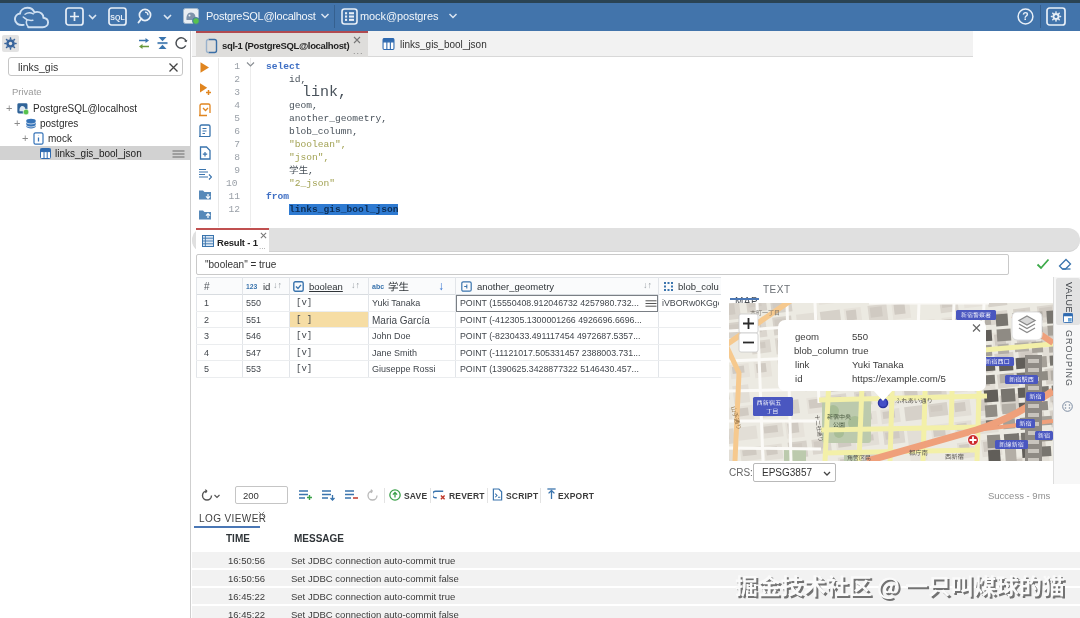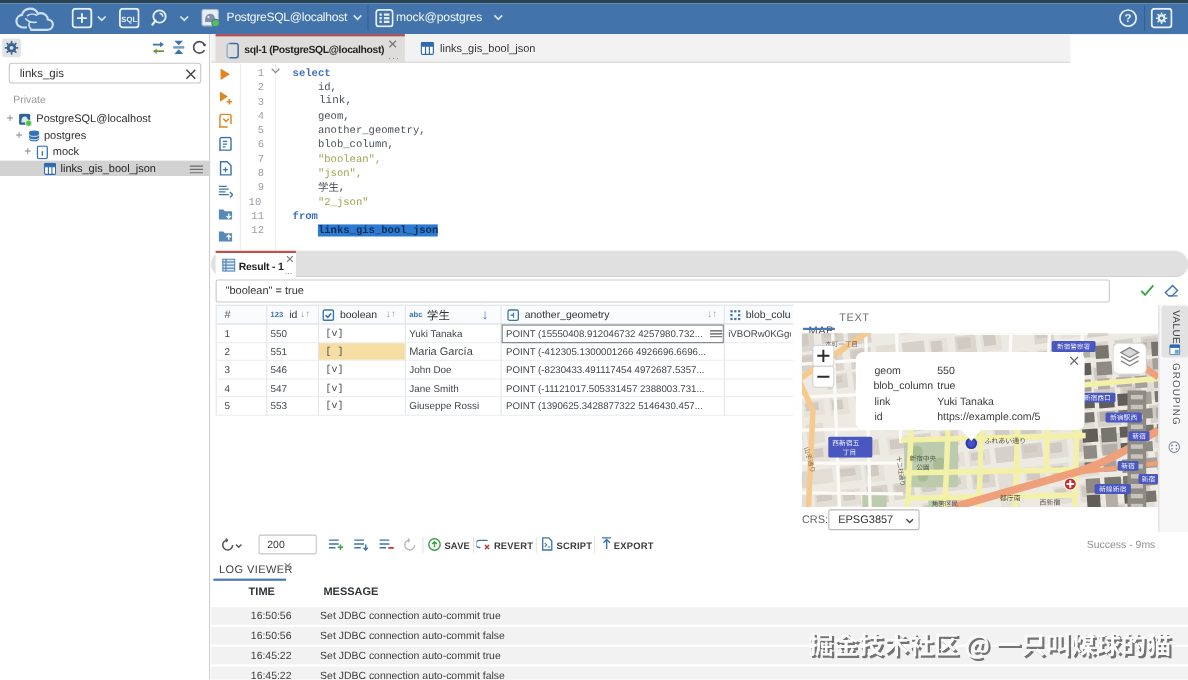--- a/index.html
+++ b/index.html
@@ -209,21 +209,21 @@
  </svg>
  <div class="ab" style="left:26px;top:0;width:1px;height:169px;background:#e8e8e8;"></div>
  <div class="ab" style="left:58px;top:0;width:1px;height:169px;background:#ececec;"></div>
 </div>
 
 <div class="ab mono" style="left:226px;top:59.5px;width:14px;font-size:9.6px;line-height:13px;color:#9aa0a8;text-align:right;">1</div>
 <div class="ab mono" style="left:266px;top:59.5px;font-size:9.6px;line-height:13px;white-space:pre;color:#3f6fc4;font-weight:bold;">select</div>
 <div class="ab mono" style="left:226px;top:72.5px;width:14px;font-size:9.6px;line-height:13px;color:#9aa0a8;text-align:right;">2</div>
 <div class="ab mono" style="left:266px;top:72.5px;font-size:9.6px;line-height:13px;white-space:pre;color:#49525b;font-weight:normal;">    id,</div>
 <div class="ab mono" style="left:226px;top:85.5px;width:14px;font-size:9.6px;line-height:13px;color:#9aa0a8;text-align:right;">3</div>
-<div class="ab mono" style="left:266px;top:85.5px;font-size:10px;line-height:13px;white-space:pre;color:#49525b;font-weight:normal;">    link,</div>
+<div class="ab mono" style="left:266px;top:85.5px;font-size:15px;line-height:13px;white-space:pre;color:#49525b;font-weight:normal;">    link,</div>
 <div class="ab mono" style="left:226px;top:98.5px;width:14px;font-size:9.6px;line-height:13px;color:#9aa0a8;text-align:right;">4</div>
 <div class="ab mono" style="left:266px;top:98.5px;font-size:9.6px;line-height:13px;white-space:pre;color:#49525b;font-weight:normal;">    geom,</div>
 <div class="ab mono" style="left:226px;top:111.5px;width:14px;font-size:9.6px;line-height:13px;color:#9aa0a8;text-align:right;">5</div>
 <div class="ab mono" style="left:266px;top:111.5px;font-size:9.6px;line-height:13px;white-space:pre;color:#49525b;font-weight:normal;">    another_geometry,</div>
 <div class="ab mono" style="left:226px;top:124.5px;width:14px;font-size:9.6px;line-height:13px;color:#9aa0a8;text-align:right;">6</div>
 <div class="ab mono" style="left:266px;top:124.5px;font-size:9.6px;line-height:13px;white-space:pre;color:#49525b;font-weight:normal;">    blob_column,</div>
 <div class="ab mono" style="left:226px;top:137.5px;width:14px;font-size:9.6px;line-height:13px;color:#9aa0a8;text-align:right;">7</div>
 <div class="ab mono" style="left:266px;top:137.5px;font-size:9.6px;line-height:13px;white-space:pre;color:#a2a253;font-weight:normal;">    "boolean",</div>
 <div class="ab mono" style="left:226px;top:150.5px;width:14px;font-size:9.6px;line-height:13px;color:#9aa0a8;text-align:right;">8</div>
 <div class="ab mono" style="left:266px;top:150.5px;font-size:9.6px;line-height:13px;white-space:pre;color:#a2a253;font-weight:normal;">    "json",</div>
@@ -275,21 +275,21 @@
 <div class="ab" style="left:658px;top:277px;width:1px;height:100.5px;background:#e2e5e9;"></div>
 <div class="ab" style="left:721px;top:277px;width:1px;height:100.5px;background:#e2e5e9;"></div>
 <span class="ab" style="left:204px;top:281px;font-size:10px;color:#50555b;">#</span>
 <span class="ab" style="left:246px;top:283px;font-size:6.8px;color:#3a74ad;font-weight:bold;">123</span>
 <span class="ab" style="left:263px;top:281px;font-size:9.5px;color:#2f3438;">id</span>
 <span class="ab" style="left:273px;top:280px;font-size:9px;color:#9aa0a6;">↓↑</span>
 <svg class="ab" style="left:293px;top:281px;" width="11" height="11" viewBox="0 0 11 11">
     <rect x="0.8" y="0.8" width="9.4" height="9.4" rx="1.5" fill="none" stroke="#3a74ad" stroke-width="1.4"></rect>
     <path d="M3 5.5l2 2l3-3.6" fill="none" stroke="#3a74ad" stroke-width="1.4"></path>
   </svg>
-<span class="ab" style="left:309px;top:281px;font-size:9.5px;color:#2f3438;">boolean</span>
+<span class="ab" style="left:309px;top:281px;font-size:9.5px;color:#2f3438;text-decoration:underline;">boolean</span>
 <span class="ab" style="left:351px;top:280px;font-size:9px;color:#9aa0a6;">↓↑</span>
 <span class="ab" style="left:372px;top:283px;font-size:7px;color:#3a74ad;font-weight:bold;">abc</span>
 <span class="ab" style="left:438px;top:279px;font-size:12px;color:#2e6fd1;font-weight:bold;">↓</span>
 <svg class="ab" style="left:461px;top:281px;" width="11" height="11" viewBox="0 0 11 11">
     <rect x="0.8" y="0.8" width="9.4" height="9.4" rx="1.5" fill="none" stroke="#3a74ad" stroke-width="1.2"></rect>
     <path d="M3.2 5.5h2.6M5.8 3.4v4.2" stroke="#3a74ad" stroke-width="1.1"></path>
   </svg>
 <span class="ab" style="left:477px;top:281px;font-size:9.5px;color:#2f3438;">another_geometry</span>
 <span class="ab" style="left:643px;top:280px;font-size:9px;color:#9aa0a6;">↓↑</span>
 <svg class="ab" style="left:663px;top:281px;" width="11" height="11" viewBox="0 0 11 11">

